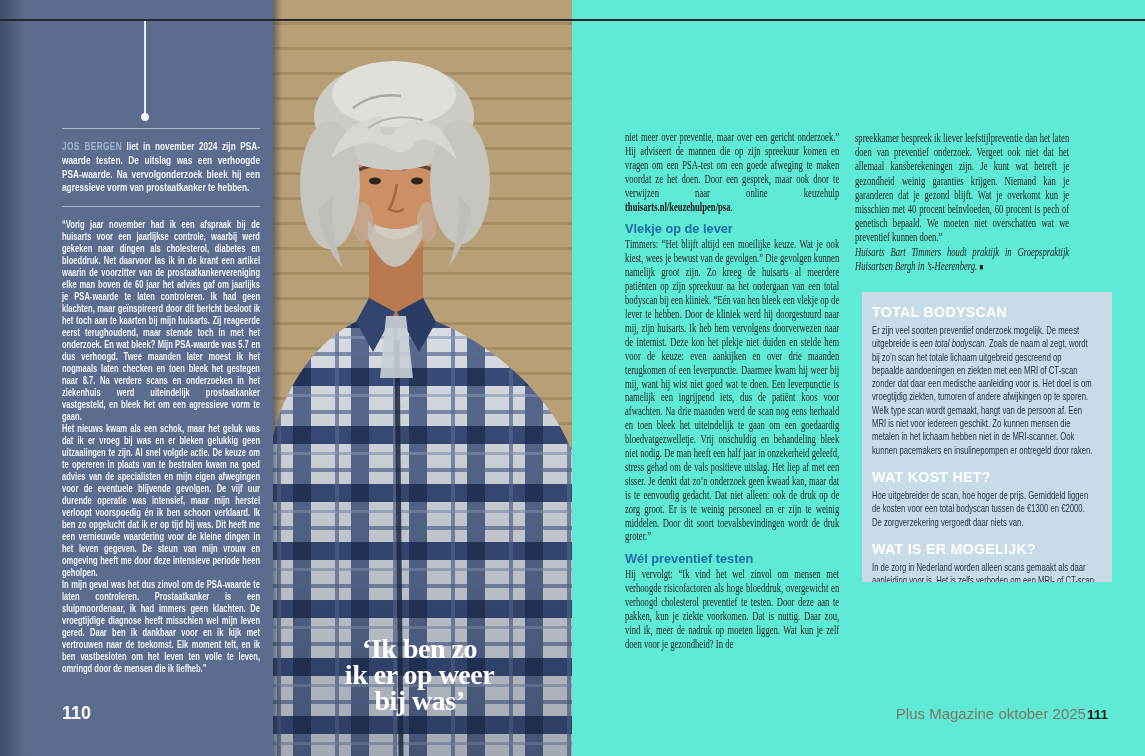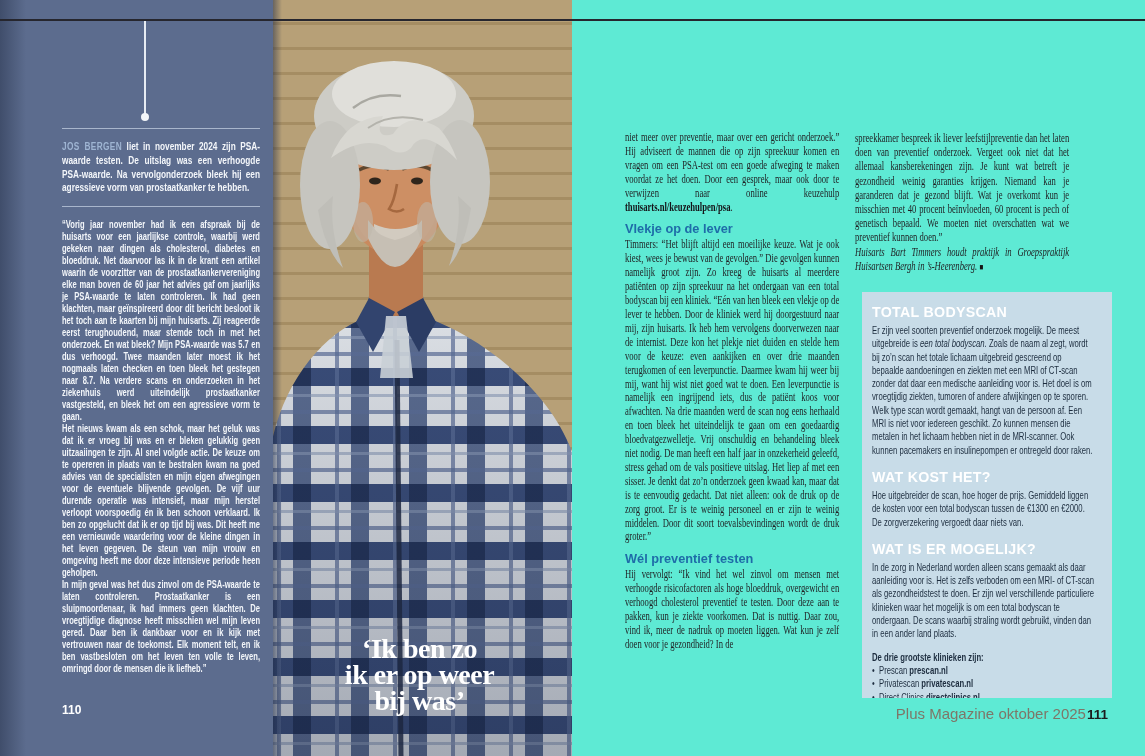--- a/index.html
+++ b/index.html
@@ -17,21 +17,21 @@
   .deco-line{position:absolute;left:144px;top:21px;width:2px;height:93px;background:#e7ecf3;z-index:6;}
   .deco-dot{position:absolute;left:-3px;bottom:-7px;width:8px;height:8px;border-radius:50%;background:#f2f5f9;display:block;}
 
   .sidebar-inner{position:absolute;left:62px;top:128px;width:275px;
           transform:scaleX(0.72);transform-origin:0 0;
           color:#f3f6fa;text-align:justify;}
   .rule{border:0;border-top:1px solid #a9b6cc;margin:0 0 11px 0;}
   .intro{margin:0 0 11px 0;font-weight:700;font-size:11.5px;line-height:13.8px;}
   .intro-name{color:#9fb5d3;letter-spacing:0.5px;}
   .sidebar-body p{margin:0;font-weight:700;font-size:10.5px;line-height:12px;}
-  .page-num-left{position:absolute;left:62px;top:703px;color:#ffffff;font-weight:700;font-size:12px;}
+  .page-num-left{position:absolute;left:62px;top:703px;color:#ffffff;font-weight:700;font-size:18px;}
 
   
   .photo{position:absolute;left:273px;top:0;width:299px;height:756px;margin:0;overflow:hidden;
          background:repeating-linear-gradient(180deg,#b7a077 0px,#b7a077 22px,#a58d63 22px,#a58d63 25px);}
   .photo::before{content:"";position:absolute;left:0;top:0;width:9px;height:100%;z-index:3;
          background:linear-gradient(90deg,rgba(30,42,70,0.5),rgba(30,42,70,0));}
   .photo svg{position:absolute;left:0;top:0;z-index:1;}
   .pull-quote{position:absolute;left:0;right:6px;bottom:42px;z-index:4;text-align:center;
          color:#ffffff;font-family:"Liberation Serif",serif;font-weight:700;
          font-size:28px;line-height:26px;letter-spacing:-0.5px;}
@@ -45,21 +45,21 @@
   .col2{left:283px;top:131px;line-height:14.2px;}
   .col p{margin:0;}
   .col .subhead{margin:7px 0 2px 0;font-family:"Liberation Sans",sans-serif;font-weight:700;
        font-size:13.5px;line-height:15px;color:#1e6ca8;
        transform:scaleX(1.35);transform-origin:0 0;white-space:nowrap;}
   .col .link-bold{font-weight:700;color:#141418;}
   .credit{font-style:italic;}
   .endmark{font-style:normal;font-size:9px;color:#141414;}
 
   
-  .infobox{position:absolute;left:290px;top:292px;width:250px;height:406px;background:#c8dce8;overflow:hidden;text-decoration:underline;}
+  .infobox{position:absolute;left:290px;top:292px;width:250px;height:290px;background:#c8dce8;overflow:hidden;text-decoration:underline;}
   .infobox-inner{position:absolute;left:10px;top:13px;width:318px;
        transform:scaleX(0.7);transform-origin:0 0;
        color:#1c2c3e;font-size:11px;line-height:13.3px;}
   .infobox-inner h3{margin:13px 0 4px 0;font-size:14.5px;line-height:15px;color:#ffffff;
        letter-spacing:0.3px;transform:scaleX(1.4);transform-origin:0 0;white-space:nowrap;}
   .infobox-inner h3:first-child{margin-top:0;}
   .infobox-inner p{margin:0;}
   .list-title{margin-top:10px !important;font-weight:700;}
   .infobox ul{list-style:none;margin:0;padding:0;}
   .infobox li{margin:0;line-height:13.5px;}

